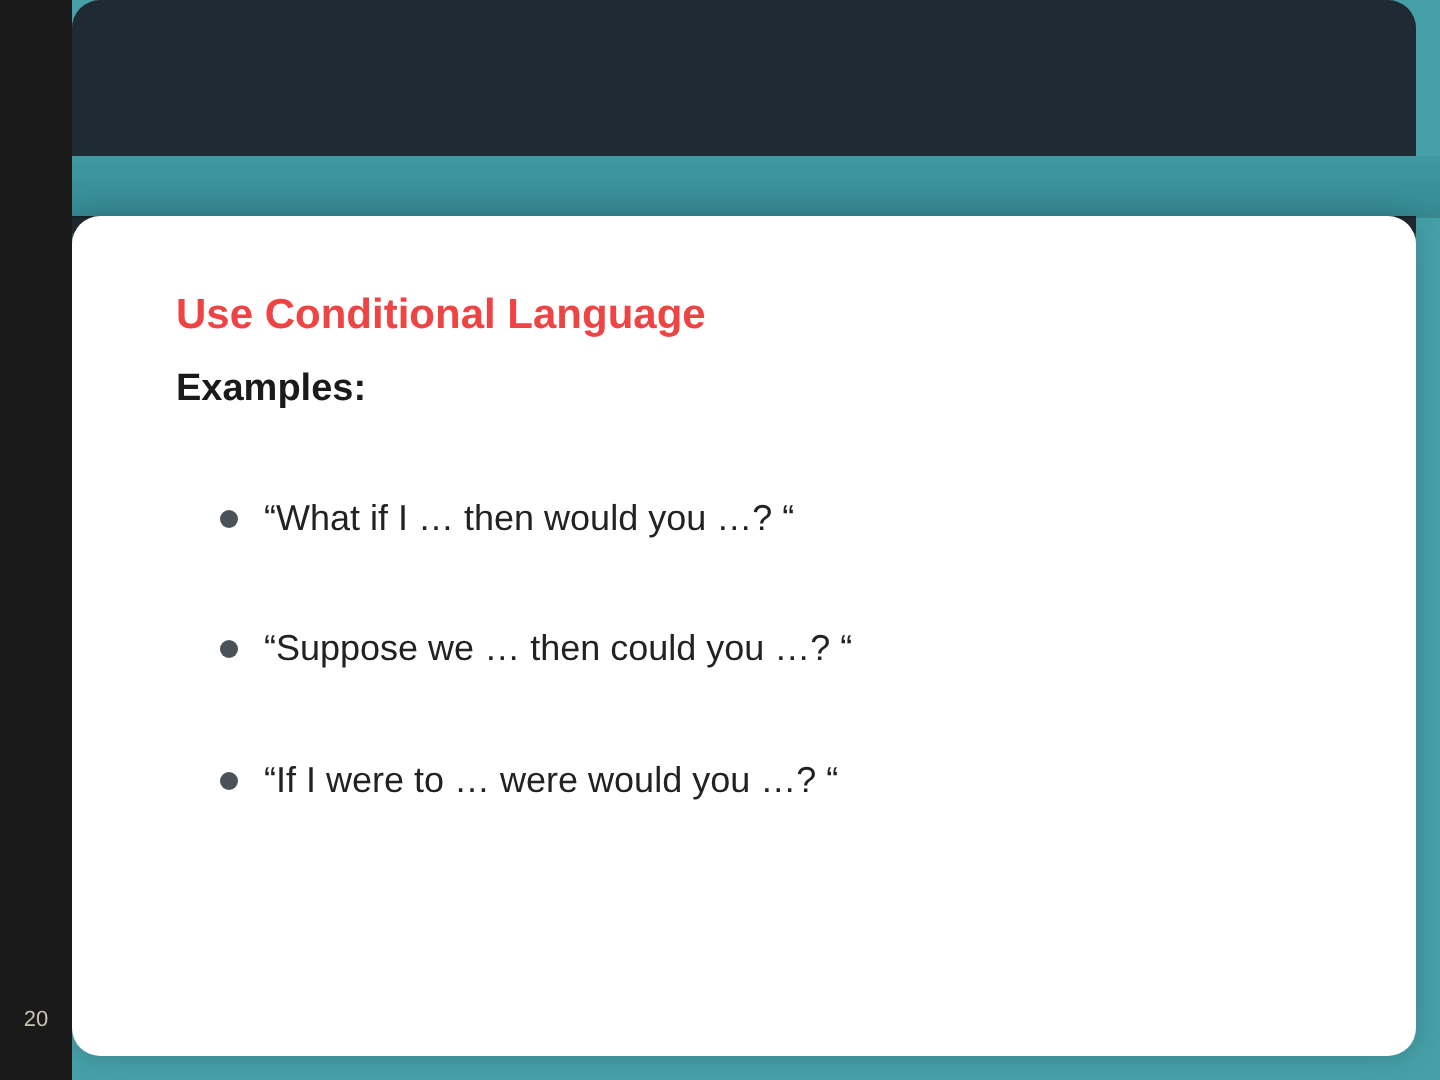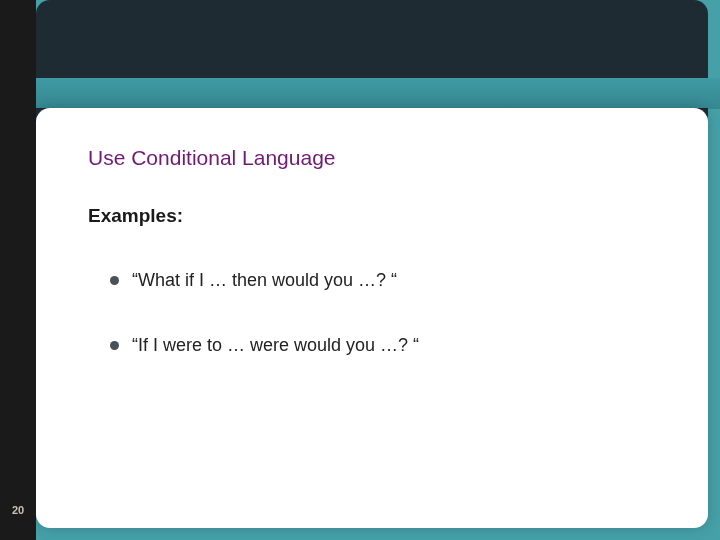--- a/index.html
+++ b/index.html
@@ -58,29 +58,29 @@
   }
 
   .slide-number {
     position: absolute;
     left: 0;
     bottom: 24px;
     width: 36px;
     text-align: center;
     color: #c9c2b5;
     font-size: 11px;
-    font-weight: bold;
+    font-weight: normal;
     font-family: Arial, sans-serif;
   }
 
   .title {
     font-size: 21px;
-    font-weight: normal;
-    color: #701a75;
-    margin-bottom: 35px;
+    font-weight: bold;
+    color: #ef4444;
+    margin-bottom: 14px;
   }
 
   .subtitle {
     font-size: 19px;
     font-weight: bold;
     color: #1a1a1a;
     margin-bottom: 4px;
   }
 
   ul.bullets {
@@ -113,20 +113,21 @@
 <div class="stage">
 
   <div class="top-panel"></div>
   <div class="band"></div>
 
   <div class="card">
     <div class="title">Use Conditional Language</div>
     <div class="subtitle">Examples:</div>
     <ul class="bullets">
       <li>“What if I … then would you …? “</li>
+      <li>“Suppose we … then could you …? “</li>
       <li>“If I were to … were would you …? “</li>
     </ul>
   </div>
 
   <div class="sidebar"></div>
   <div class="slide-number">20</div>
 
 </div>
 
 </body></html>

